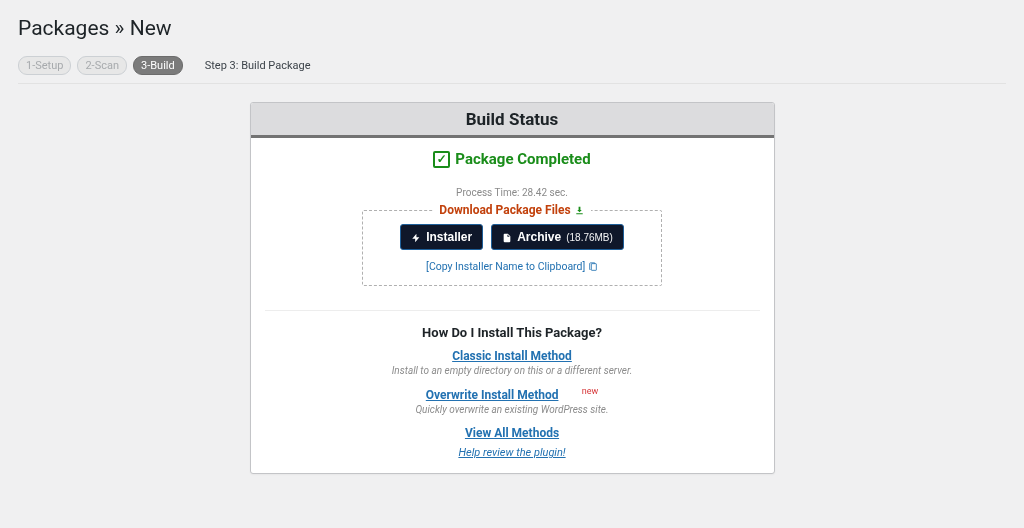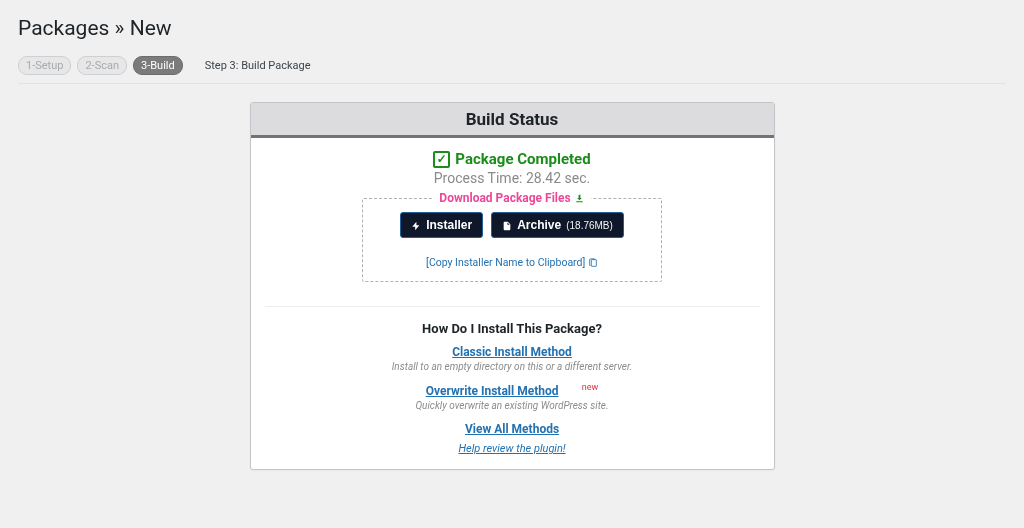--- a/index.html
+++ b/index.html
@@ -81,36 +81,36 @@
     width: 17px; height: 17px;
     border: 2px solid #1a8d1a;
     border-radius: 2px;
     align-items: center;
     justify-content: center;
     font-size: 12px;
     line-height: 1;
   }
   .process-time {
     color: #8a8a8a;
-    font-size: 14px;
-    margin-top: 2px;
+    font-size: 10px;
+    margin-top: 19px;
   }
   .download-box {
     border: 1.5px dashed #b0b0b0;
     border-radius: 2px;
     margin: 12px auto 0 auto;
     padding: 0 12px 12px 12px;
     position: relative;
     width: 300px;
   }
   .download-legend {
     display: inline-block;
     background: #fff;
     padding: 0 6px;
-    color: #ec4899;
+    color: #c2410c;
     font-size: 12px;
     font-weight: 700;
     position: relative;
     top: -9px;
   }
   .dl-icon-green {
     color: #1a8d1a;
   }
   .btn-row {
     display: flex;
@@ -156,21 +156,21 @@
   .one-click .file { color: #1a8d1a; font-size: 11px; }
   .one-click .help {
     color: #b9b9b9;
     font-size: 9px;
     text-decoration: none;
     margin-left: 2px;
   }
   .copy-link {
     color: #2271b1;
     font-size: 10.5px;
-    margin-top: 18px;
+    margin-top: 10px;
     cursor: pointer;
   }
   .copy-link .cbicn { font-size: 10px; }
   .panel-sep {
     border: none;
     border-top: 1px solid #ededed;
     margin: 24px 0 14px 0;
   }
   .install-head {
     font-size: 13px;

